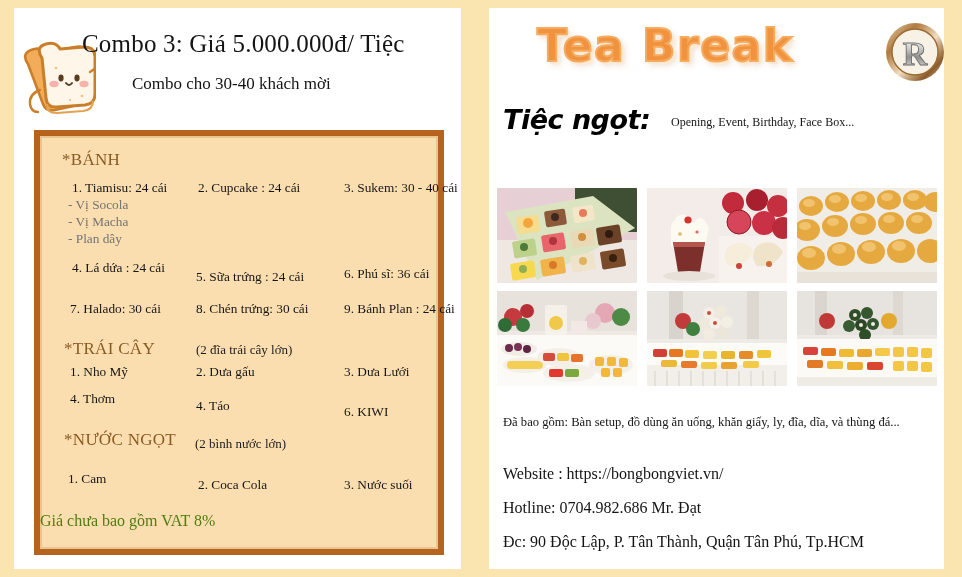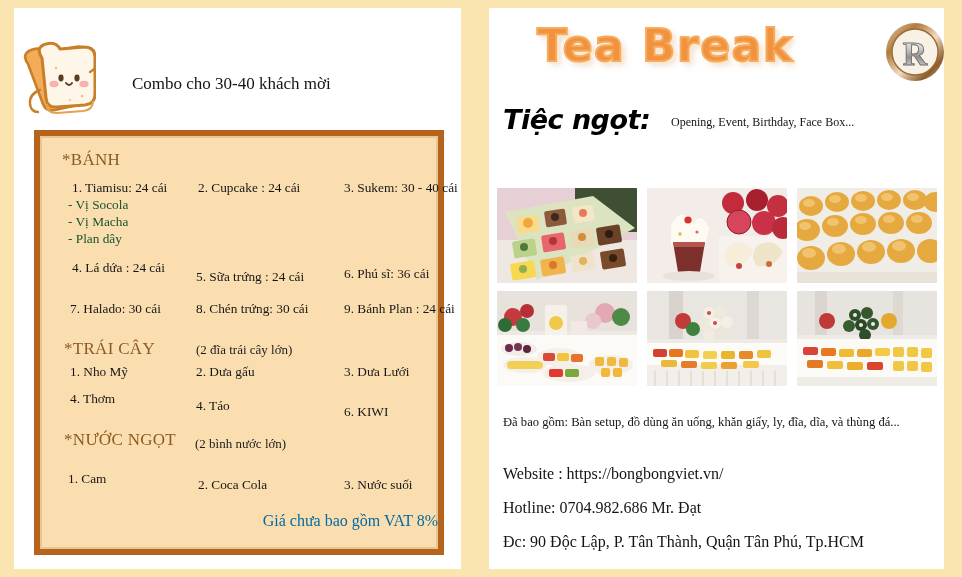--- a/index.html
+++ b/index.html
@@ -74,31 +74,31 @@
     white-space:nowrap;
   }
   .mi{
     position:absolute;
     color:#161616;
     font-size:13.3px;
     white-space:nowrap;
   }
   .sub-flavor{
     position:absolute;
-    color:#14532d;
+    color:#737373;
     font-size:13.3px;
     white-space:nowrap;
   }
   .vat{
     position:absolute;
     left:0;right:0;
     top:376px;
-    text-align:right;
+    text-align:left;
     font-size:16px;
-    color:#0369a1;
+    color:#4d7c0f;
   }
 
   
   .right-panel{
     position:absolute;
     left:489px;top:8px;
     width:455px;height:561px;
     background:#ffffff;
     box-sizing:border-box;
   }
@@ -212,20 +212,21 @@
             <circle cx="64" cy="62" r="1.3" fill="#f0c071"></circle>
             <circle cx="52" cy="66" r="1.1" fill="#f0c071"></circle>
           </g>
 
           <path d="M22 56 q-11 4 -10 14 q1 8 8 8" fill="none" stroke="#c97f2a" stroke-width="2.4" stroke-linecap="round"></path>
           <path d="M72 38 q9 -5 8 -14" fill="none" stroke="#c97f2a" stroke-width="2.4" stroke-linecap="round"></path>
           <circle cx="80" cy="23" r="2.6" fill="#f2ac5a" stroke="#c97f2a" stroke-width="1.6"></circle>
         </svg>
       </span>
 
+      <div class="combo-title">Combo 3:  Giá 5.000.000đ/ Tiệc</div>
       <div class="combo-sub">Combo cho 30-40 khách mời</div>
     </div>
 
     <div class="menu-box">
       <div class="menu-inner">
 
         <div class="sec-head" style="left:22px;top:14px;">*BÁNH</div>
 
         <div class="mi" style="left:32px;top:44px;">1. Tiamisu: 24 cái</div>
         <div class="mi" style="left:158px;top:44px;">2. Cupcake : 24 cái</div>

